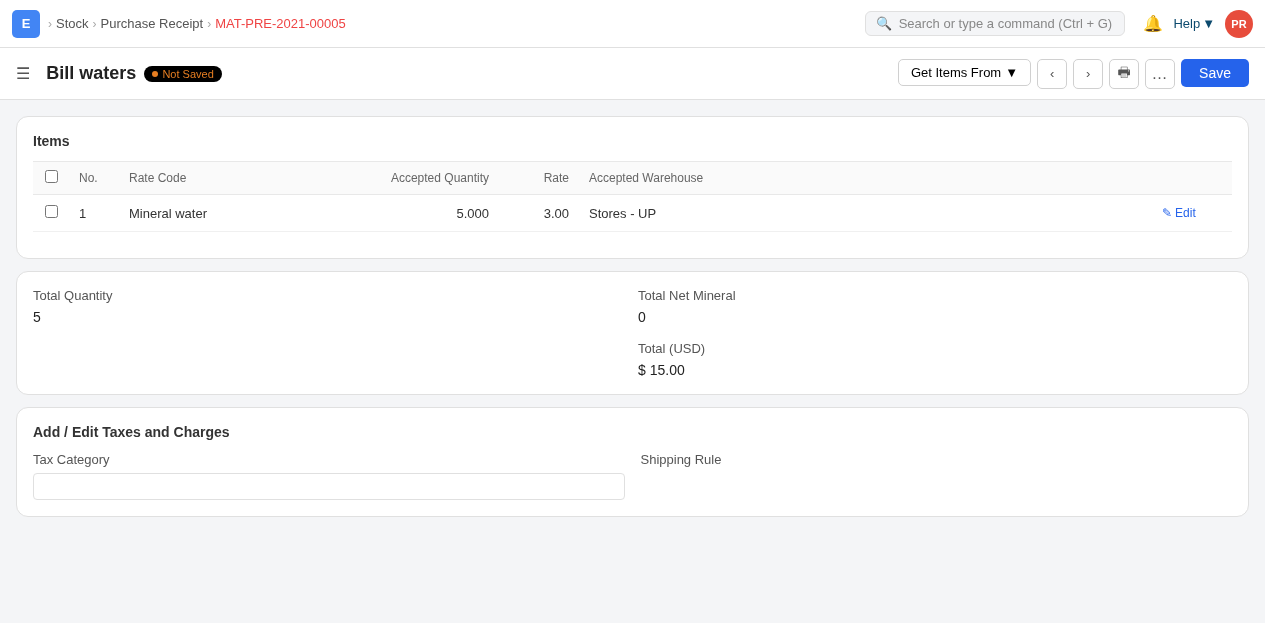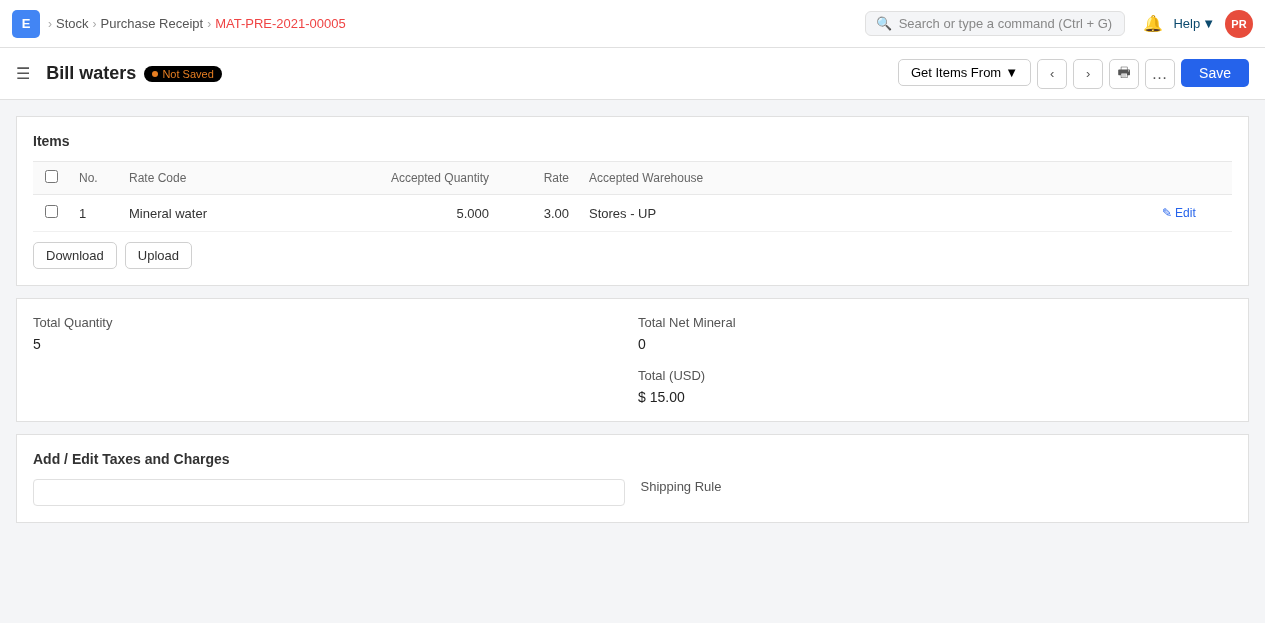--- a/index.html
+++ b/index.html
@@ -65,21 +65,21 @@
     .btn-save {
       background: #2563eb; color: #fff; border: none; border-radius: 5px;
       padding: 6px 18px; font-size: 14px; cursor: pointer; font-weight: 500;
     }
 
     
     .main { padding: 16px; display: flex; flex-direction: column; gap: 12px; }
 
     
     .card {
-      background: #fff; border: 1px solid #e0e0e0; border-radius: 0; padding: 16px;
+      background: #fff; border: 1px solid #e0e0e0; border-radius: 12px; padding: 16px;
     }
 
     
     .section-title { font-size: 14px; font-weight: 600; color: #333; margin-bottom: 12px; }
 
     
     .items-table { width: 100%; border-collapse: collapse; }
     .items-table th {
       text-align: left; font-size: 12px; color: #666; font-weight: 500;
       padding: 8px 10px; border-top: 1px solid #e8e8e8; border-bottom: 1px solid #e8e8e8;
@@ -209,24 +209,20 @@
           <td class="col-actions">
             <button class="edit-btn">
               <span>✎</span>
               <span>Edit</span>
             </button>
           </td>
         </tr>
       </tbody>
     </table>
     <div class="table-footer">
-      <div class="table-footer-right">
-        <button class="btn-download">Download</button>
-        <button class="btn-upload">Upload</button>
-      </div>
     </div>
   </div>
 
   <div class="card">
     <div class="totals-grid">
       <div>
         <div class="total-label">Total Quantity</div>
         <div class="total-value">5</div>
       </div>
       <div>
@@ -236,20 +232,21 @@
         <div class="total-label">Total (USD)</div>
         <div class="total-value">$ 15.00</div>
       </div>
     </div>
   </div>
 
   <div class="card">
     <div class="section-title">Add / Edit Taxes and Charges</div>
     <div class="tax-grid">
       <div>
+        <div class="tax-label">Tax Category</div>
         <input class="tax-input" type="text" placeholder="" style="">
       </div>
       <div>
         <div class="tax-label">Shipping Rule</div>
       </div>
     </div>
   </div>
 
 </div>
 

